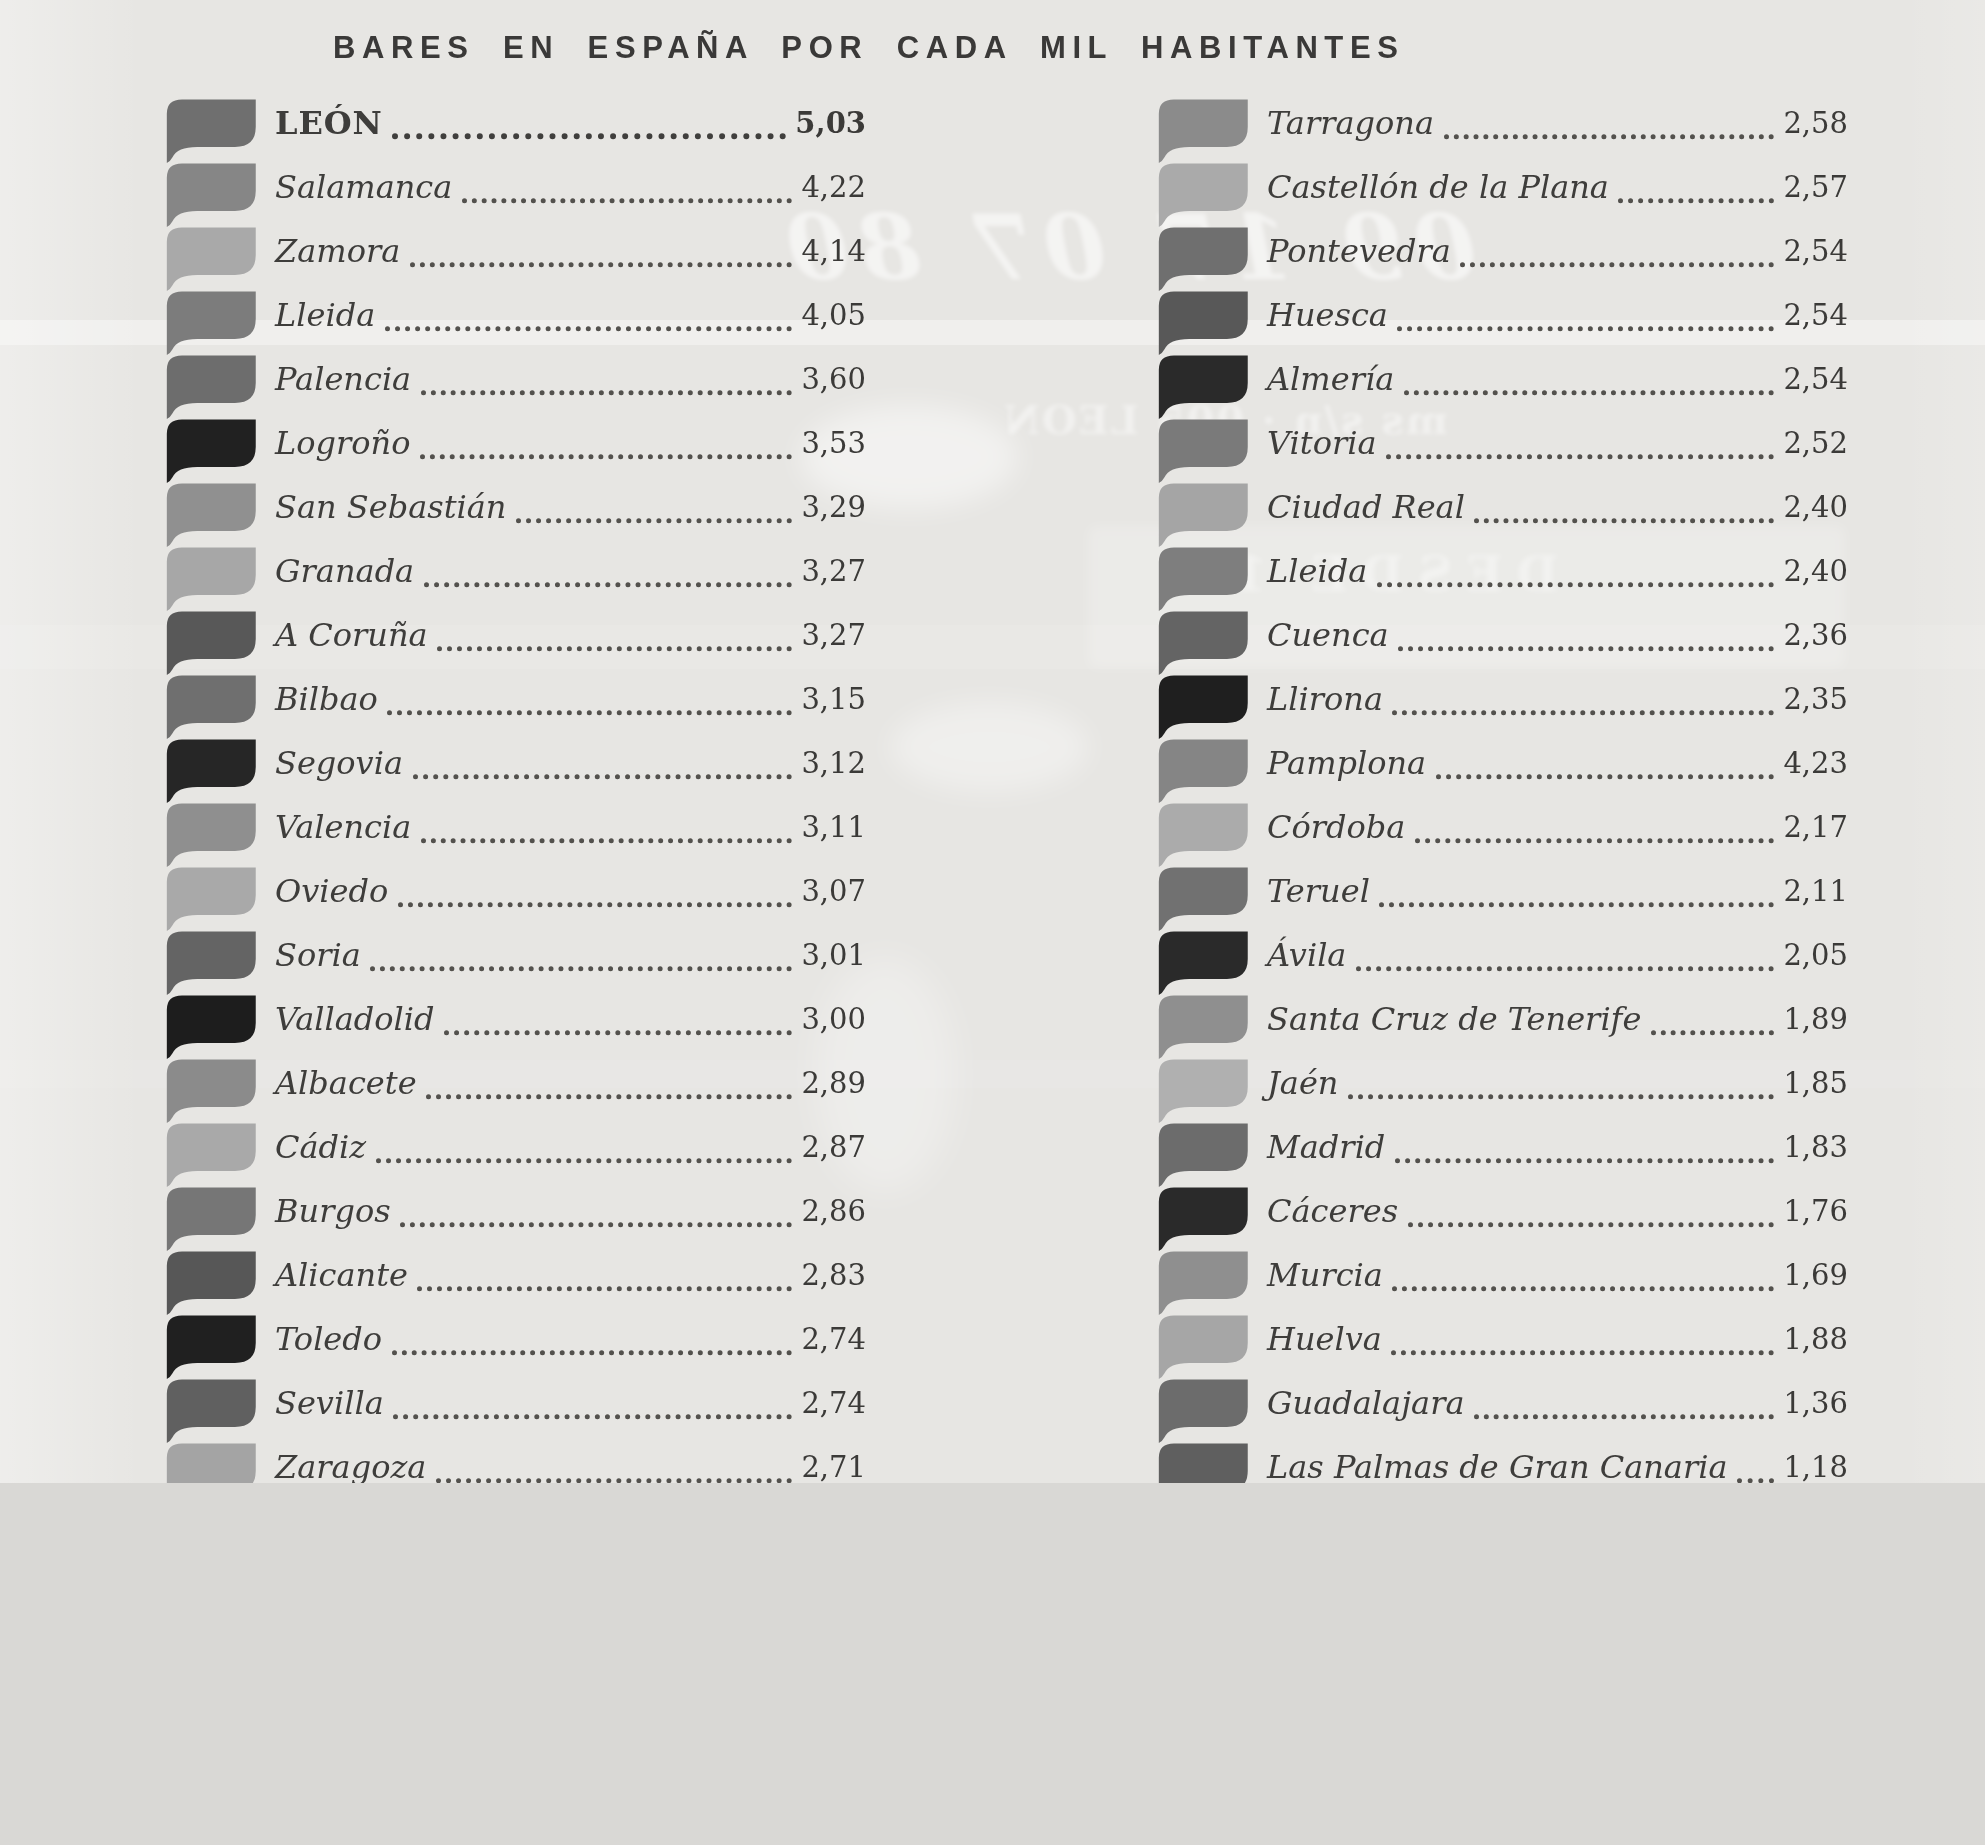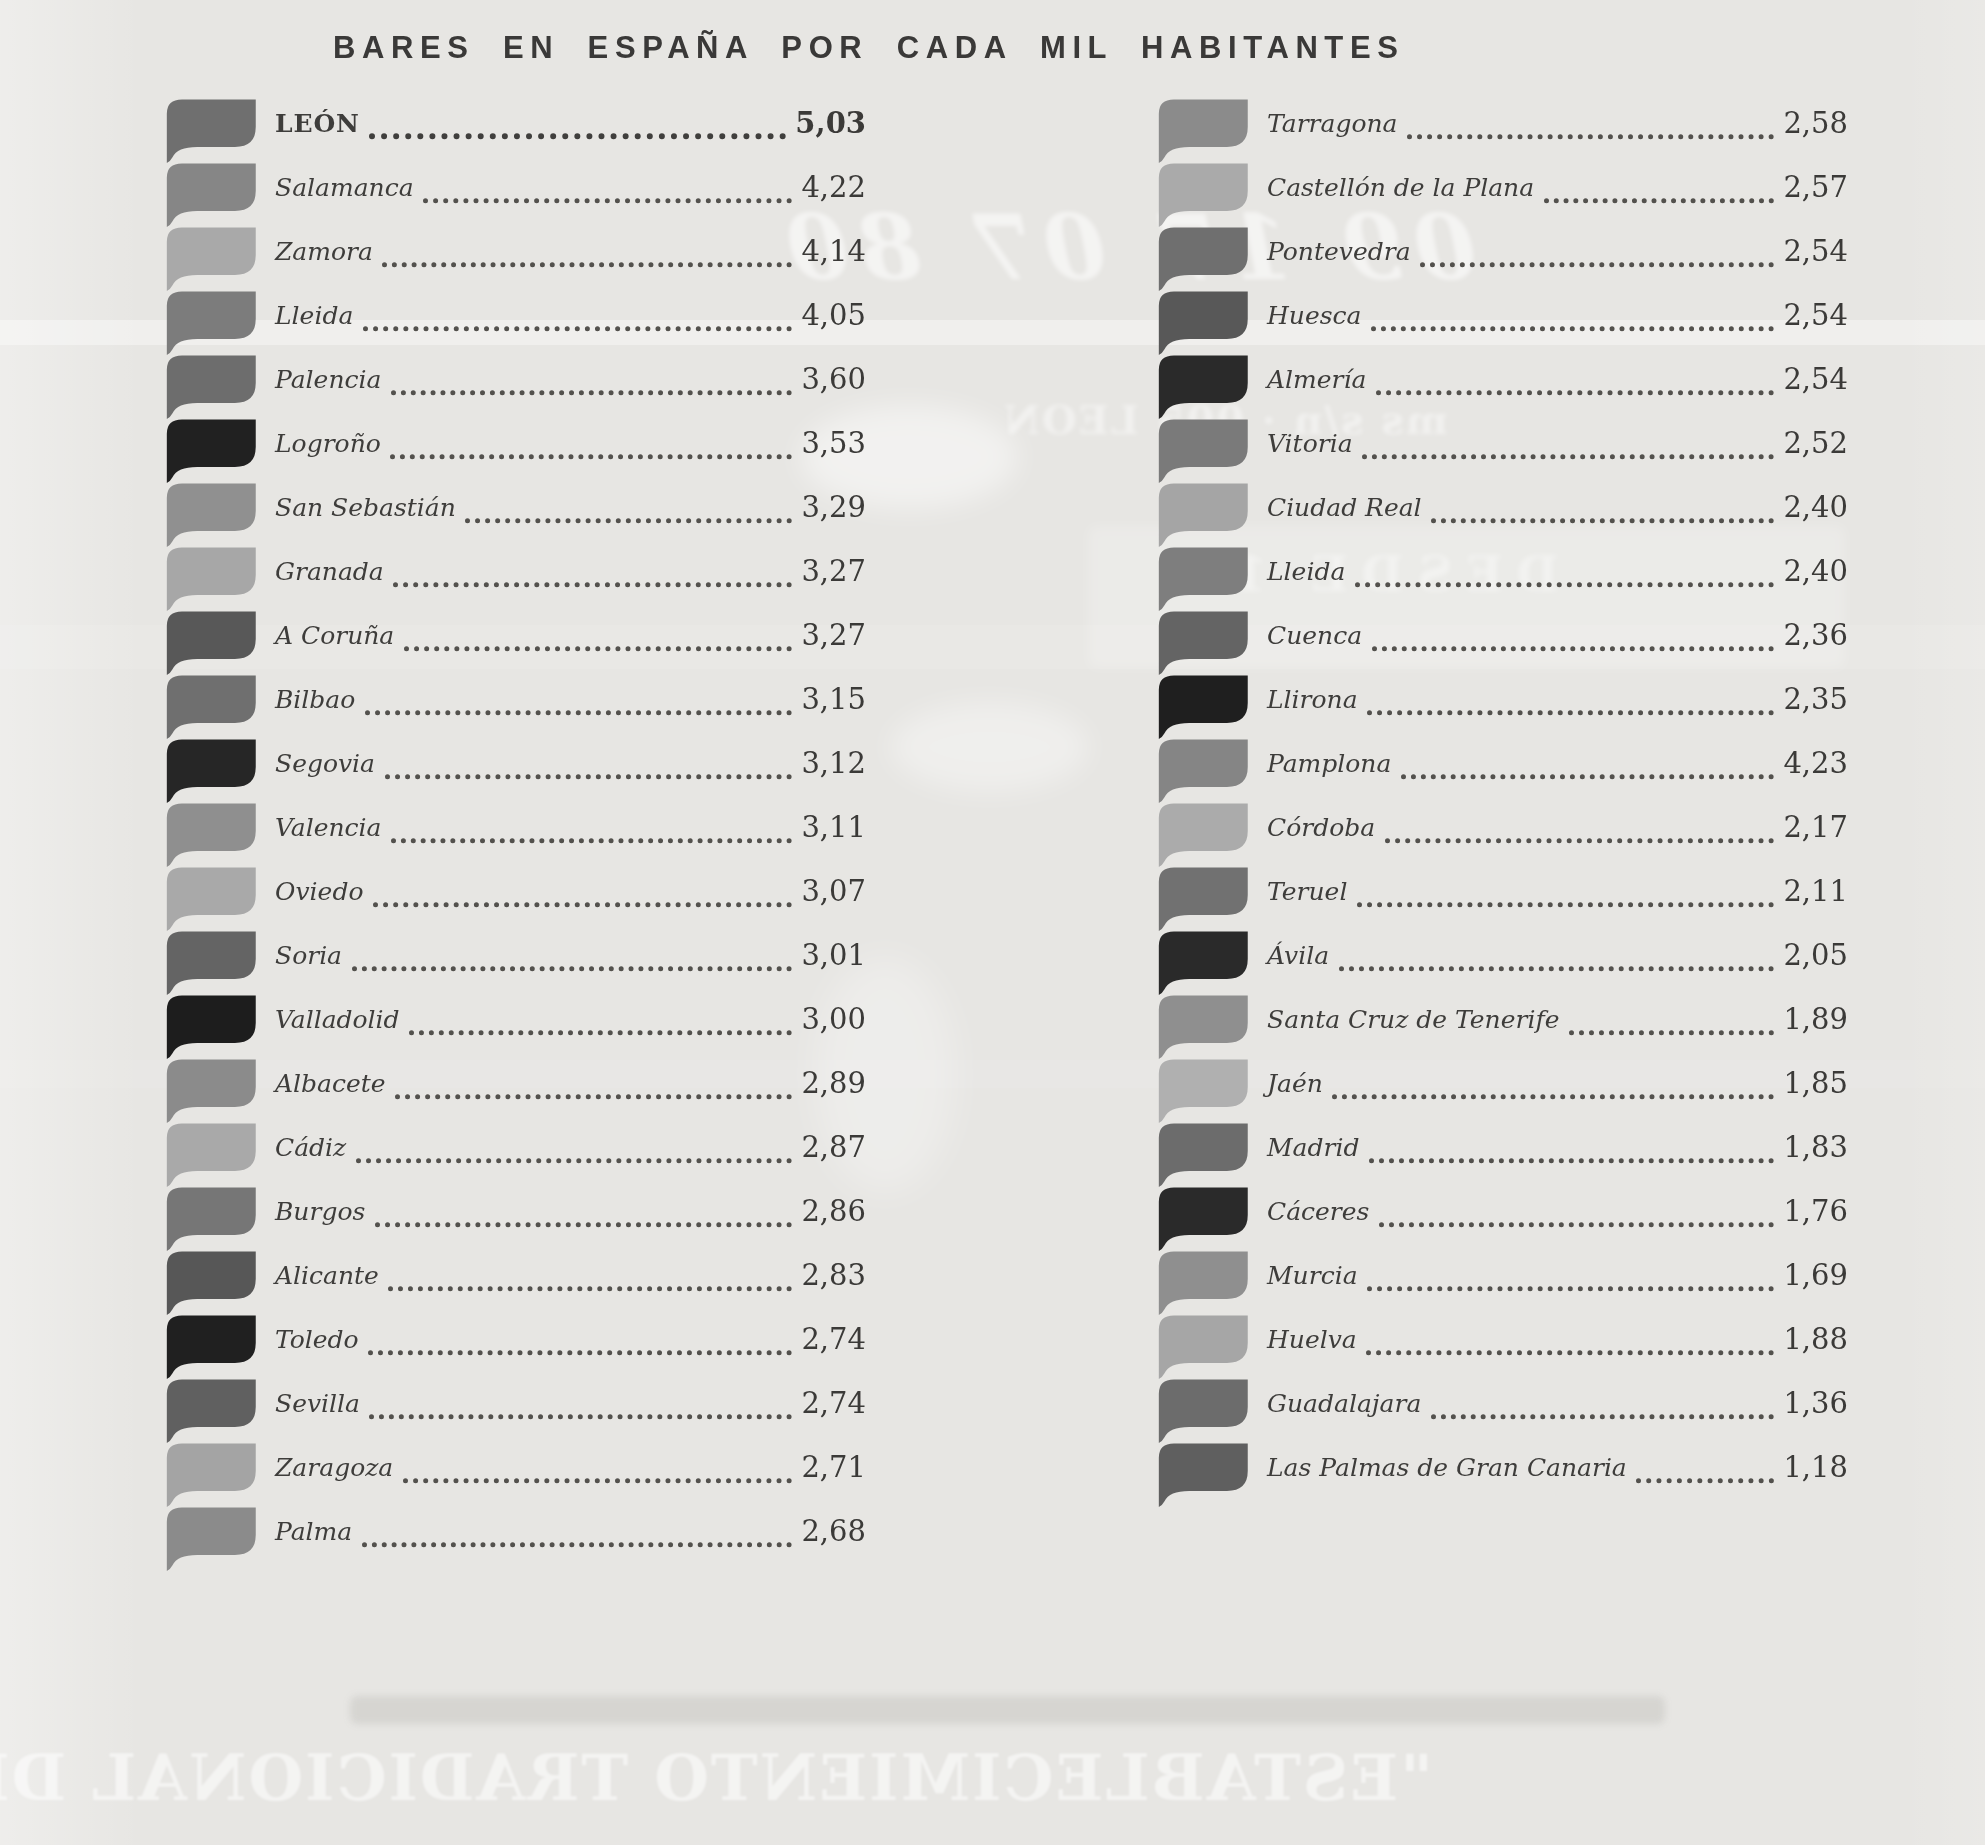--- a/index.html
+++ b/index.html
@@ -1,18 +1,18 @@
 <!DOCTYPE html>
 <html style="font-size:15px"><head>
 <meta charset="utf-8">
 <style>
   html,body{margin:0;padding:0;background:#d9d8d5;}
   .page{
     position:relative;
-    width:1985px;height:1845px;
+    width:1985px;height:1483px;
     background:#e7e6e3;
     background-image:
       linear-gradient(90deg, rgba(255,255,255,.30) 0px, rgba(255,255,255,0) 142px),
       linear-gradient(270deg, rgba(255,255,255,.12) 0px, rgba(255,255,255,0) 85px);
     overflow:hidden;
     font-family:"DejaVu Serif", serif;
     text-decoration:underline;
   }
   
   .scan-band{position:absolute;left:0;width:100%;pointer-events:none;}
@@ -27,21 +27,21 @@
     letter-spacing:6.6px;word-spacing:13.2px;
     color:#3a3938;white-space:nowrap;
   }
 
   .col{position:absolute;top:91px;}
   .col-left{left:159px;width:707px;}
   .col-right{left:1151px;width:697px;}
 
   .row{display:flex;align-items:center;height:64px;}
   .flag{flex:0 0 auto;width:97px;height:70px;align-self:flex-start;margin-top:1.9px;overflow:visible;}
-  .city{margin-left:19px;font-style:italic;font-size:25px;color:#3e3d3b;white-space:nowrap;}
+  .city{margin-left:19px;font-style:italic;font-size:32px;color:#3e3d3b;white-space:nowrap;}
   .leader{flex:1 1 auto;margin:0 9.5px;height:0;border-bottom:5.7px dotted #53514d;transform:translateY(13.2px);}
   .value{font-size:29px;color:#3b3a38;white-space:nowrap;}
   .row.hl .city{font-style:normal;font-weight:bold;letter-spacing:0.9px;}
   .row.hl .value{font-weight:bold;}
   .row.hl .leader{border-bottom-width:6.6px;border-bottom-color:#403f3d;}
 
   
   .ghost{
     position:absolute;transform:scaleX(-1);
     color:rgba(255,255,255,.55);font-weight:bold;white-space:nowrap;

